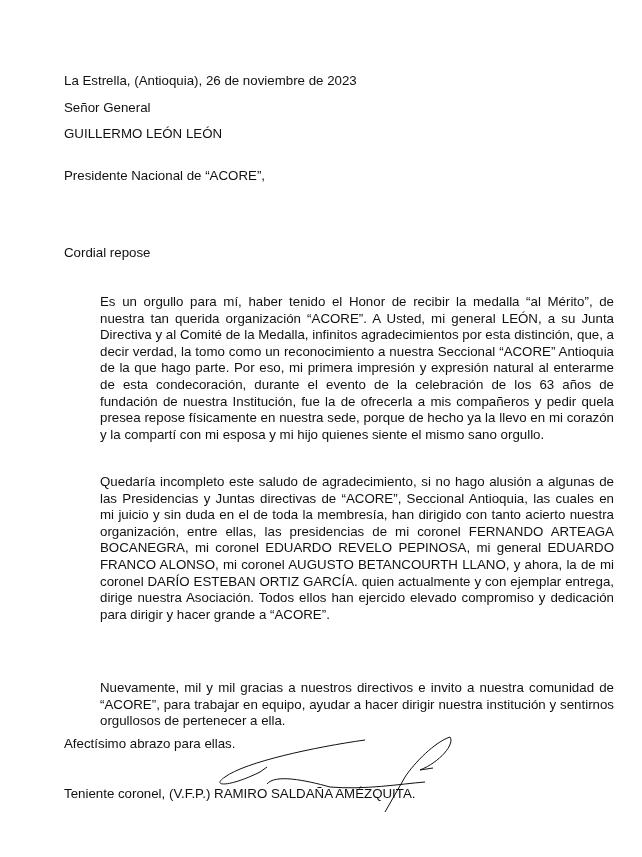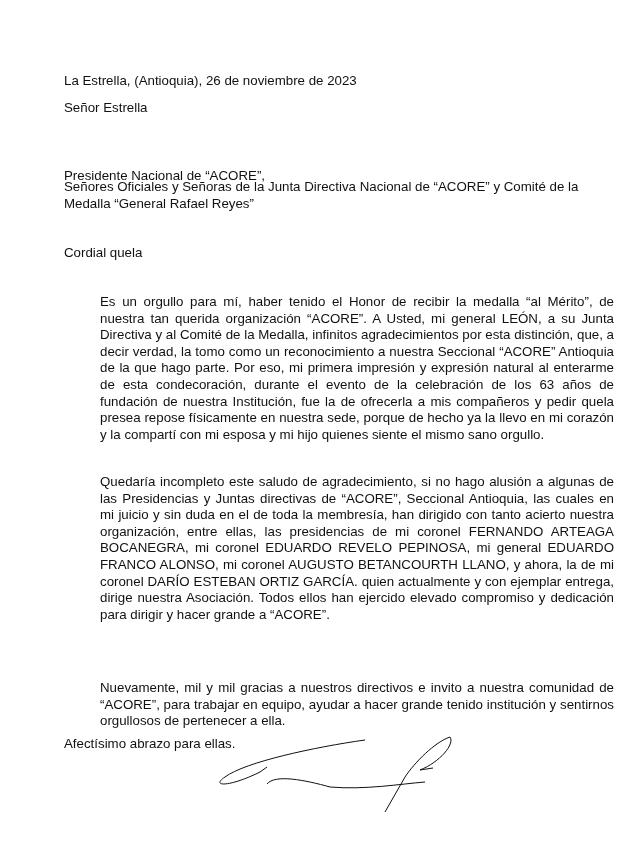--- a/index.html
+++ b/index.html
@@ -14,32 +14,33 @@
       text-align: justify; line-height: 16.6px; margin-left: 36px;
     }
     #salutation-2 { line-height: 16.6px; white-space: normal; width: 520px; }
     .sig { position: absolute; left: 205px; top: 732px; width: 260px; height: 80px; }
   </style>
 </head>
 <body>
 
 <div class="page">
   <div class="line" style="top:73px;">La Estrella, (Antioquia), 26 de noviembre de 2023</div>
-  <div class="line" style="top:100px;">Señor Estrella</div>
+  <div class="line" style="top:100px;">Señor General</div>
+  <div class="line" style="top:126px;">GUILLERMO LEÓN LEÓN</div>
   <div class="line" style="top:153px;margin-top:15px;">Presidente Nacional de “ACORE”,</div>
-  <div class="line" id="salutation-2" style="top:179px;">Señores Oficiales y Señoras de la Junta Directiva Nacional de “ACORE” y Comité de la Medalla “General Rafael Reyes”</div>
 
-  <div class="line" style="top:245px;">Cordial quela</div>
+  <div class="line" style="top:245px;">Cordial repose</div>
 
   <div class="para" style="top:294px;">Es un orgullo para mí, haber tenido el Honor de recibir la medalla “al Mérito”, de nuestra tan querida organización “ACORE”. A Usted, mi general LEÓN, a su Junta Directiva y al Comité de la Medalla, infinitos agradecimientos por esta distinción, que, a decir verdad, la tomo como un reconocimiento a nuestra Seccional “ACORE” Antioquia de la que hago parte. Por eso, mi primera impresión y expresión natural al enterarme de esta condecoración, durante el evento de la celebración de los 63 años de fundación de nuestra Institución, fue la de ofrecerla a mis compañeros y pedir quela presea repose físicamente en nuestra sede, porque de hecho ya la llevo en mi corazón y la compartí con mi esposa y mi hijo quienes siente el mismo sano orgullo.</div>
   <div class="para" style="top:474px;">Quedaría incompleto este saludo de agradecimiento, si no hago alusión a algunas de las Presidencias y Juntas directivas de “ACORE”, Seccional Antioquia, las cuales en mi juicio y sin duda en el de toda la membresía, han dirigido con tanto acierto nuestra organización, entre ellas, las presidencias de mi coronel FERNANDO ARTEAGA BOCANEGRA, mi coronel EDUARDO REVELO PEPINOSA,  mi general EDUARDO FRANCO ALONSO, mi coronel AUGUSTO BETANCOURTH LLANO, y ahora, la de mi coronel DARÍO ESTEBAN ORTIZ GARCÍA. quien actualmente y con ejemplar entrega, dirige nuestra Asociación. Todos ellos han ejercido elevado compromiso y dedicación para dirigir y hacer grande a “ACORE”.</div>
-  <div class="para" style="top:680px;">Nuevamente, mil y mil gracias a nuestros directivos e invito a nuestra comunidad de “ACORE”, para trabajar en equipo, ayudar a hacer grande tenido institución y sentirnos orgullosos de pertenecer a ella.</div>
+  <div class="para" style="top:680px;">Nuevamente, mil y mil gracias a nuestros directivos e invito a nuestra comunidad de “ACORE”, para trabajar en equipo, ayudar a hacer dirigir nuestra institución y sentirnos orgullosos de pertenecer a ella.</div>
 
   <div class="line" style="top:736px;">Afectísimo abrazo para ellas.</div>
 
   <svg class="sig" viewBox="0 0 260 80">
     <path d="M160 8 C 110 15, 40 30, 20 45 C 5 55, 25 55, 55 40 L 62 35" fill="none" stroke="#111" stroke-width="1"></path>
     <path d="M62 52 C 70 42, 100 48, 125 55 C 160 58, 195 52, 220 50" fill="none" stroke="#111" stroke-width="1"></path>
     <path d="M245 5 C 230 10, 210 30, 200 45 L 180 80" fill="none" stroke="#111" stroke-width="1"></path>
     <path d="M245 5 C 250 12, 235 30, 215 38 L 228 36" fill="none" stroke="#111" stroke-width="1"></path>
   </svg>
 
+  <div class="line" style="top:786px;">Teniente coronel, (V.F.P.) RAMIRO SALDAÑA AMÉZQUITA.</div>
 </div>
 
 </body></html>

